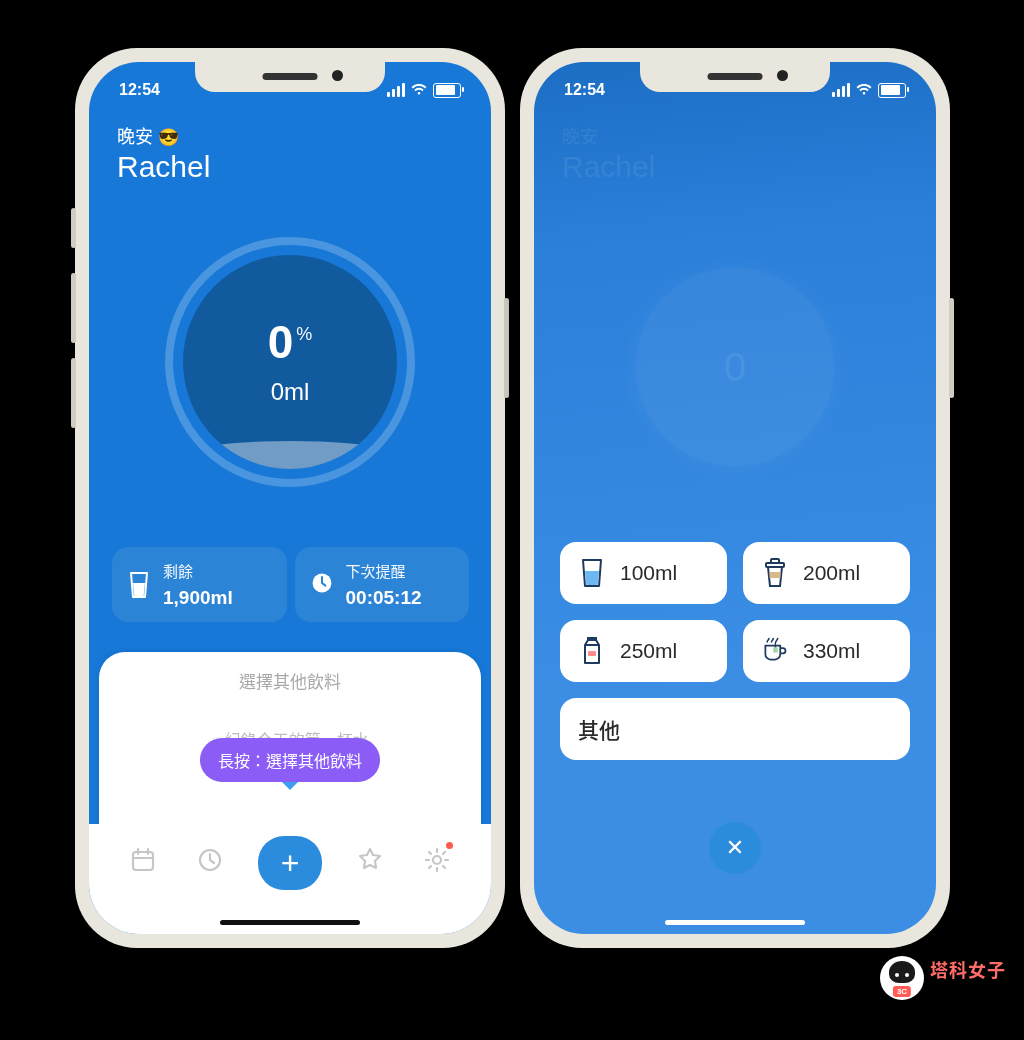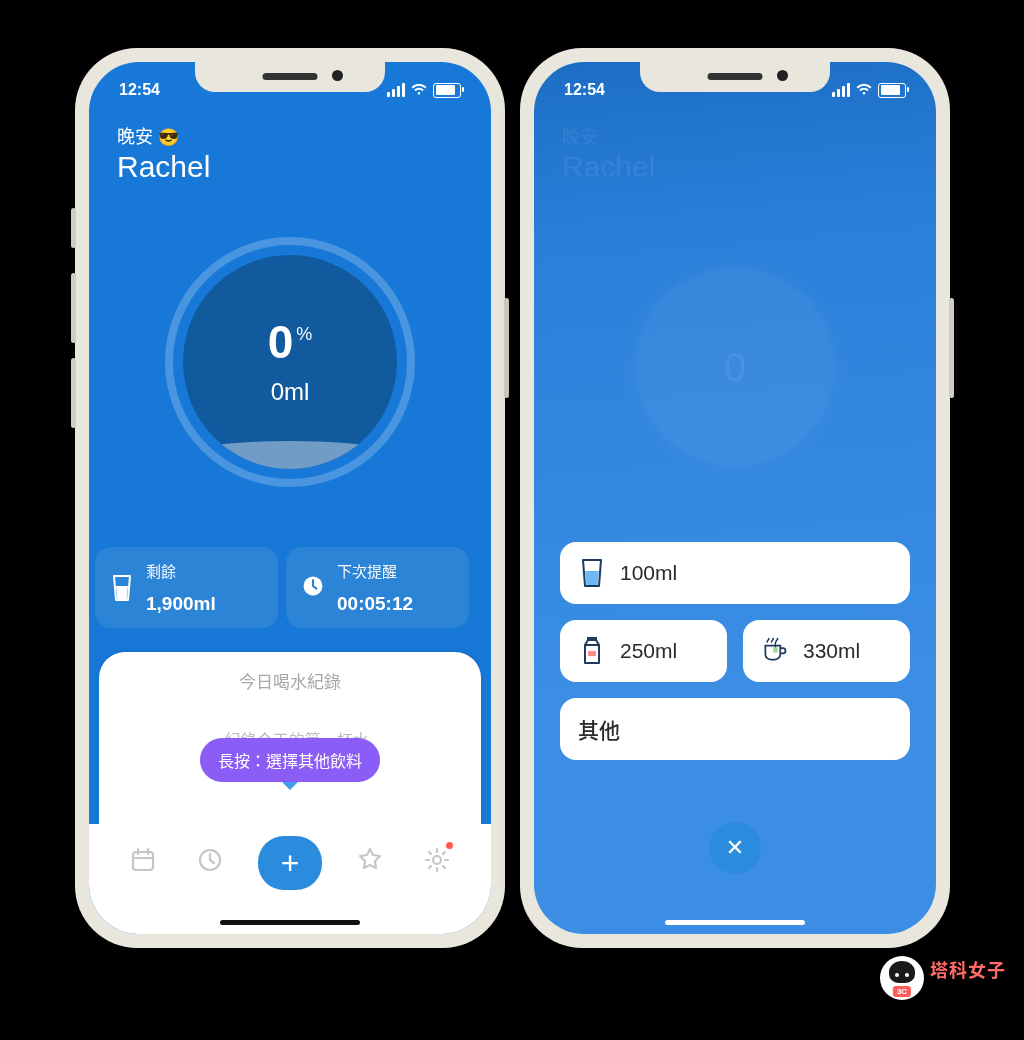--- a/index.html
+++ b/index.html
@@ -36,25 +36,25 @@
   .greeting .hi{font-size:18px}
   .greeting .hi .emoji{font-size:17px}
   .greeting .name{font-size:30px;font-weight:400;margin-top:2px}
   .dial-wrap{position:absolute;top:175px;left:50%;transform:translateX(-50%);width:250px;height:250px}
   .dial-ring{position:absolute;inset:0;border-radius:50%;border:8px solid rgba(255,255,255,.22)}
   .dial-core{position:absolute;inset:18px;border-radius:50%;background:#115a9e;display:flex;flex-direction:column;align-items:center;justify-content:center;color:#fff;overflow:hidden}
   .dial-core .pct{font-size:46px;font-weight:600;display:flex;align-items:flex-start;line-height:1}
   .dial-core .pct .sym{font-size:18px;font-weight:500;margin-top:6px;margin-left:3px;opacity:.95}
   .dial-core .amt{font-size:24px;font-weight:500;margin-top:13px}
   .dial-core .wave{position:absolute;bottom:-2px;left:-20%;width:140%;height:30px;background:rgba(255,255,255,.4);border-radius:50% 50% 0 0/100% 100% 0 0}
-  .cards{position:absolute;top:485px;left:6px;right:22px;display:flex;gap:8px}
+  .cards{position:absolute;top:485px;left:23px;right:22px;display:flex;gap:8px}
   .card{flex:1;background:#2c84d6;border-radius:16px;padding:13px 15px;color:#fff;display:flex;gap:12px;align-items:center}
   .card .ic{width:24px;height:28px;flex:none}
   .card .txt .lab{font-size:15px;opacity:.95}
-  .card .txt .val{font-size:19px;font-weight:600;margin-top:12px}
+  .card .txt .val{font-size:19px;font-weight:600;margin-top:6px}
   .sheet{position:absolute;left:10px;right:10px;bottom:78px;top:590px;background:#fff;border-radius:26px 26px 22px 22px;box-shadow:0 -1px 6px rgba(0,0,0,.08)}
   .sheet .title{text-align:center;color:#a8a8a8;font-size:17px;padding-top:16px}
   .sheet .hint{text-align:center;color:#bdbdbd;font-size:16px;margin-top:34px}
   .sheet .hint .drop{color:#cfcfcf;margin-right:4px}
   .tooltip{position:absolute;left:50%;transform:translateX(-50%);bottom:152px;background:#8b5cf6;color:#fff;font-size:16px;padding:10px 18px;border-radius:22px;white-space:nowrap;z-index:30}
   .tooltip:after{content:"";position:absolute;left:50%;bottom:-8px;transform:translateX(-50%);border:8px solid transparent;border-top-color:#3f9df0;border-bottom:none}
   .tabbar{position:absolute;left:0;right:0;bottom:0;height:94px;background:#fff;display:flex;align-items:flex-start;justify-content:space-around;padding:16px 20px 0;z-index:20}
   .tabbar .tab{width:40px;height:40px;display:flex;align-items:center;justify-content:center;color:#c6c6c6;position:relative}
   .tabbar .fab{width:64px;height:54px;background:#2b8cde;border-radius:26px;display:flex;align-items:center;justify-content:center;color:#fff;font-size:32px;font-weight:400;margin-top:-4px}
   .tabbar .dot{position:absolute;top:2px;right:4px;width:7px;height:7px;background:#ff5a4f;border-radius:50%}
@@ -153,21 +153,21 @@
               </svg>
           </span>
           <span class="txt">
             <div class="lab">下次提醒</div>
             <div class="val">00:05:12</div>
           </span>
         </div>
       </div>
 
       <div class="sheet">
-        <div class="title">今日喝水紀錄</div>
+        <div class="title">選擇其他飲料</div>
         <div class="hint"><span class="drop">◌</span><span>紀錄今天的第一杯水</span></div>
       </div>
 
       <div class="tooltip">長按：選擇其他飲料</div>
 
       <div class="tabbar">
         <div class="tab">
           <svg width="28" height="28" viewBox="0 0 28 28">
               <rect x="4" y="6" width="20" height="18" rx="3" fill="none" stroke="#c6c6c6" stroke-width="2.2"></rect>
               <line x1="4" y1="12" x2="24" y2="12" stroke="#c6c6c6" stroke-width="2.2"></line>
@@ -237,20 +237,31 @@
       <div class="picker">
         <div class="row">
           <div class="opt">
             <span class="oic">
                 <svg viewBox="0 0 28 32">
                   <path d="M5 3h18l-2 26H7L5 3z" fill="none" stroke="#1e3a5c" stroke-width="2" stroke-linejoin="round"></path>
                   <path d="M7 14h14l-1.4 14H8.4L7 14z" fill="#6db7f2"></path>
                 </svg>
               </span>
             <span>100ml</span>
+          </div>
+          <div class="opt">
+            <span class="oic">
+                <svg viewBox="0 0 28 32">
+                  <path d="M7 10h14l-2 19H9L7 10z" fill="none" stroke="#1e3a5c" stroke-width="2"></path>
+                  <rect x="5" y="6" width="18" height="4" rx="1" fill="none" stroke="#1e3a5c" stroke-width="2"></rect>
+                  <rect x="10" y="2" width="8" height="4" rx="1" fill="none" stroke="#1e3a5c" stroke-width="2"></rect>
+                  <rect x="8.5" y="15" width="11" height="6" fill="#d9b88a"></rect>
+                </svg>
+              </span>
+            <span>200ml</span>
           </div>
         </div>
         <div class="row">
           <div class="opt">
             <span class="oic">
                 <svg viewBox="0 0 28 32">
                   <path d="M7 10l3-5h8l3 5v18H7V10z" fill="none" stroke="#1e3a5c" stroke-width="2" stroke-linejoin="round"></path>
                   <path d="M10 5h8v-2h-8z" fill="none" stroke="#1e3a5c" stroke-width="2"></path>
                   <rect x="10" y="16" width="8" height="5" rx="1" fill="#ff8a8a"></rect>
                   <line x1="7" y1="10" x2="21" y2="10" stroke="#1e3a5c" stroke-width="2"></line>

